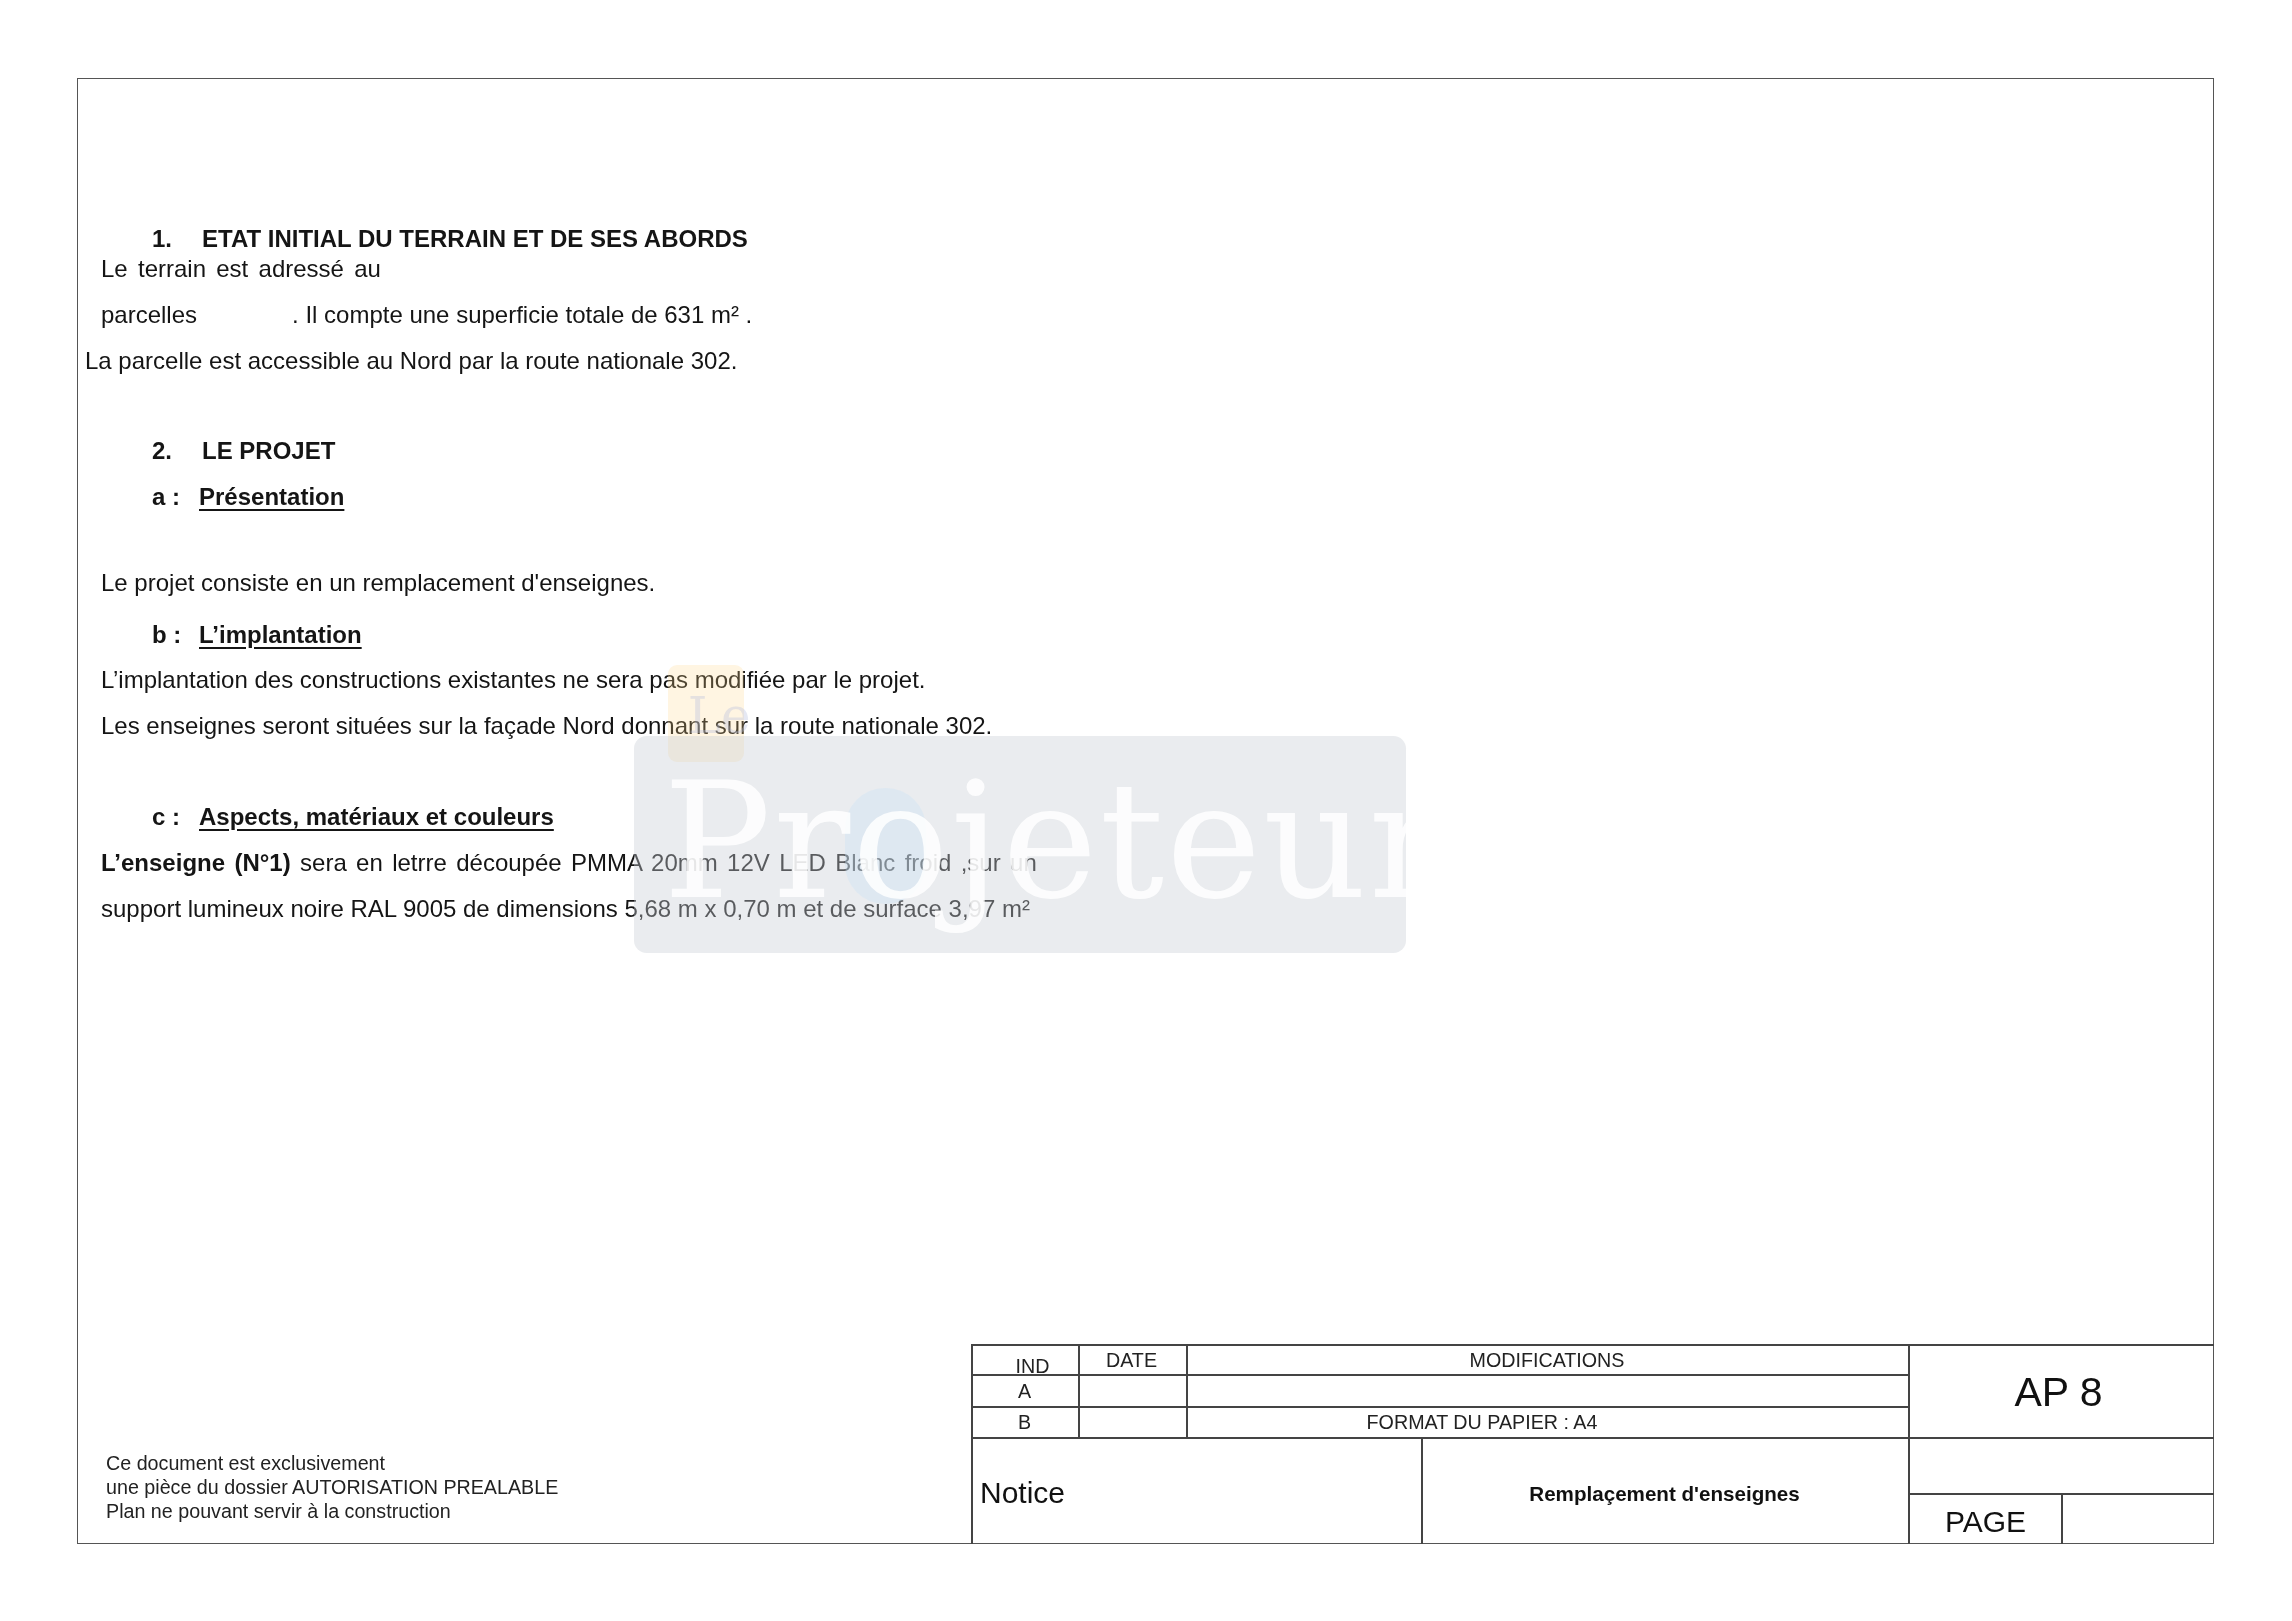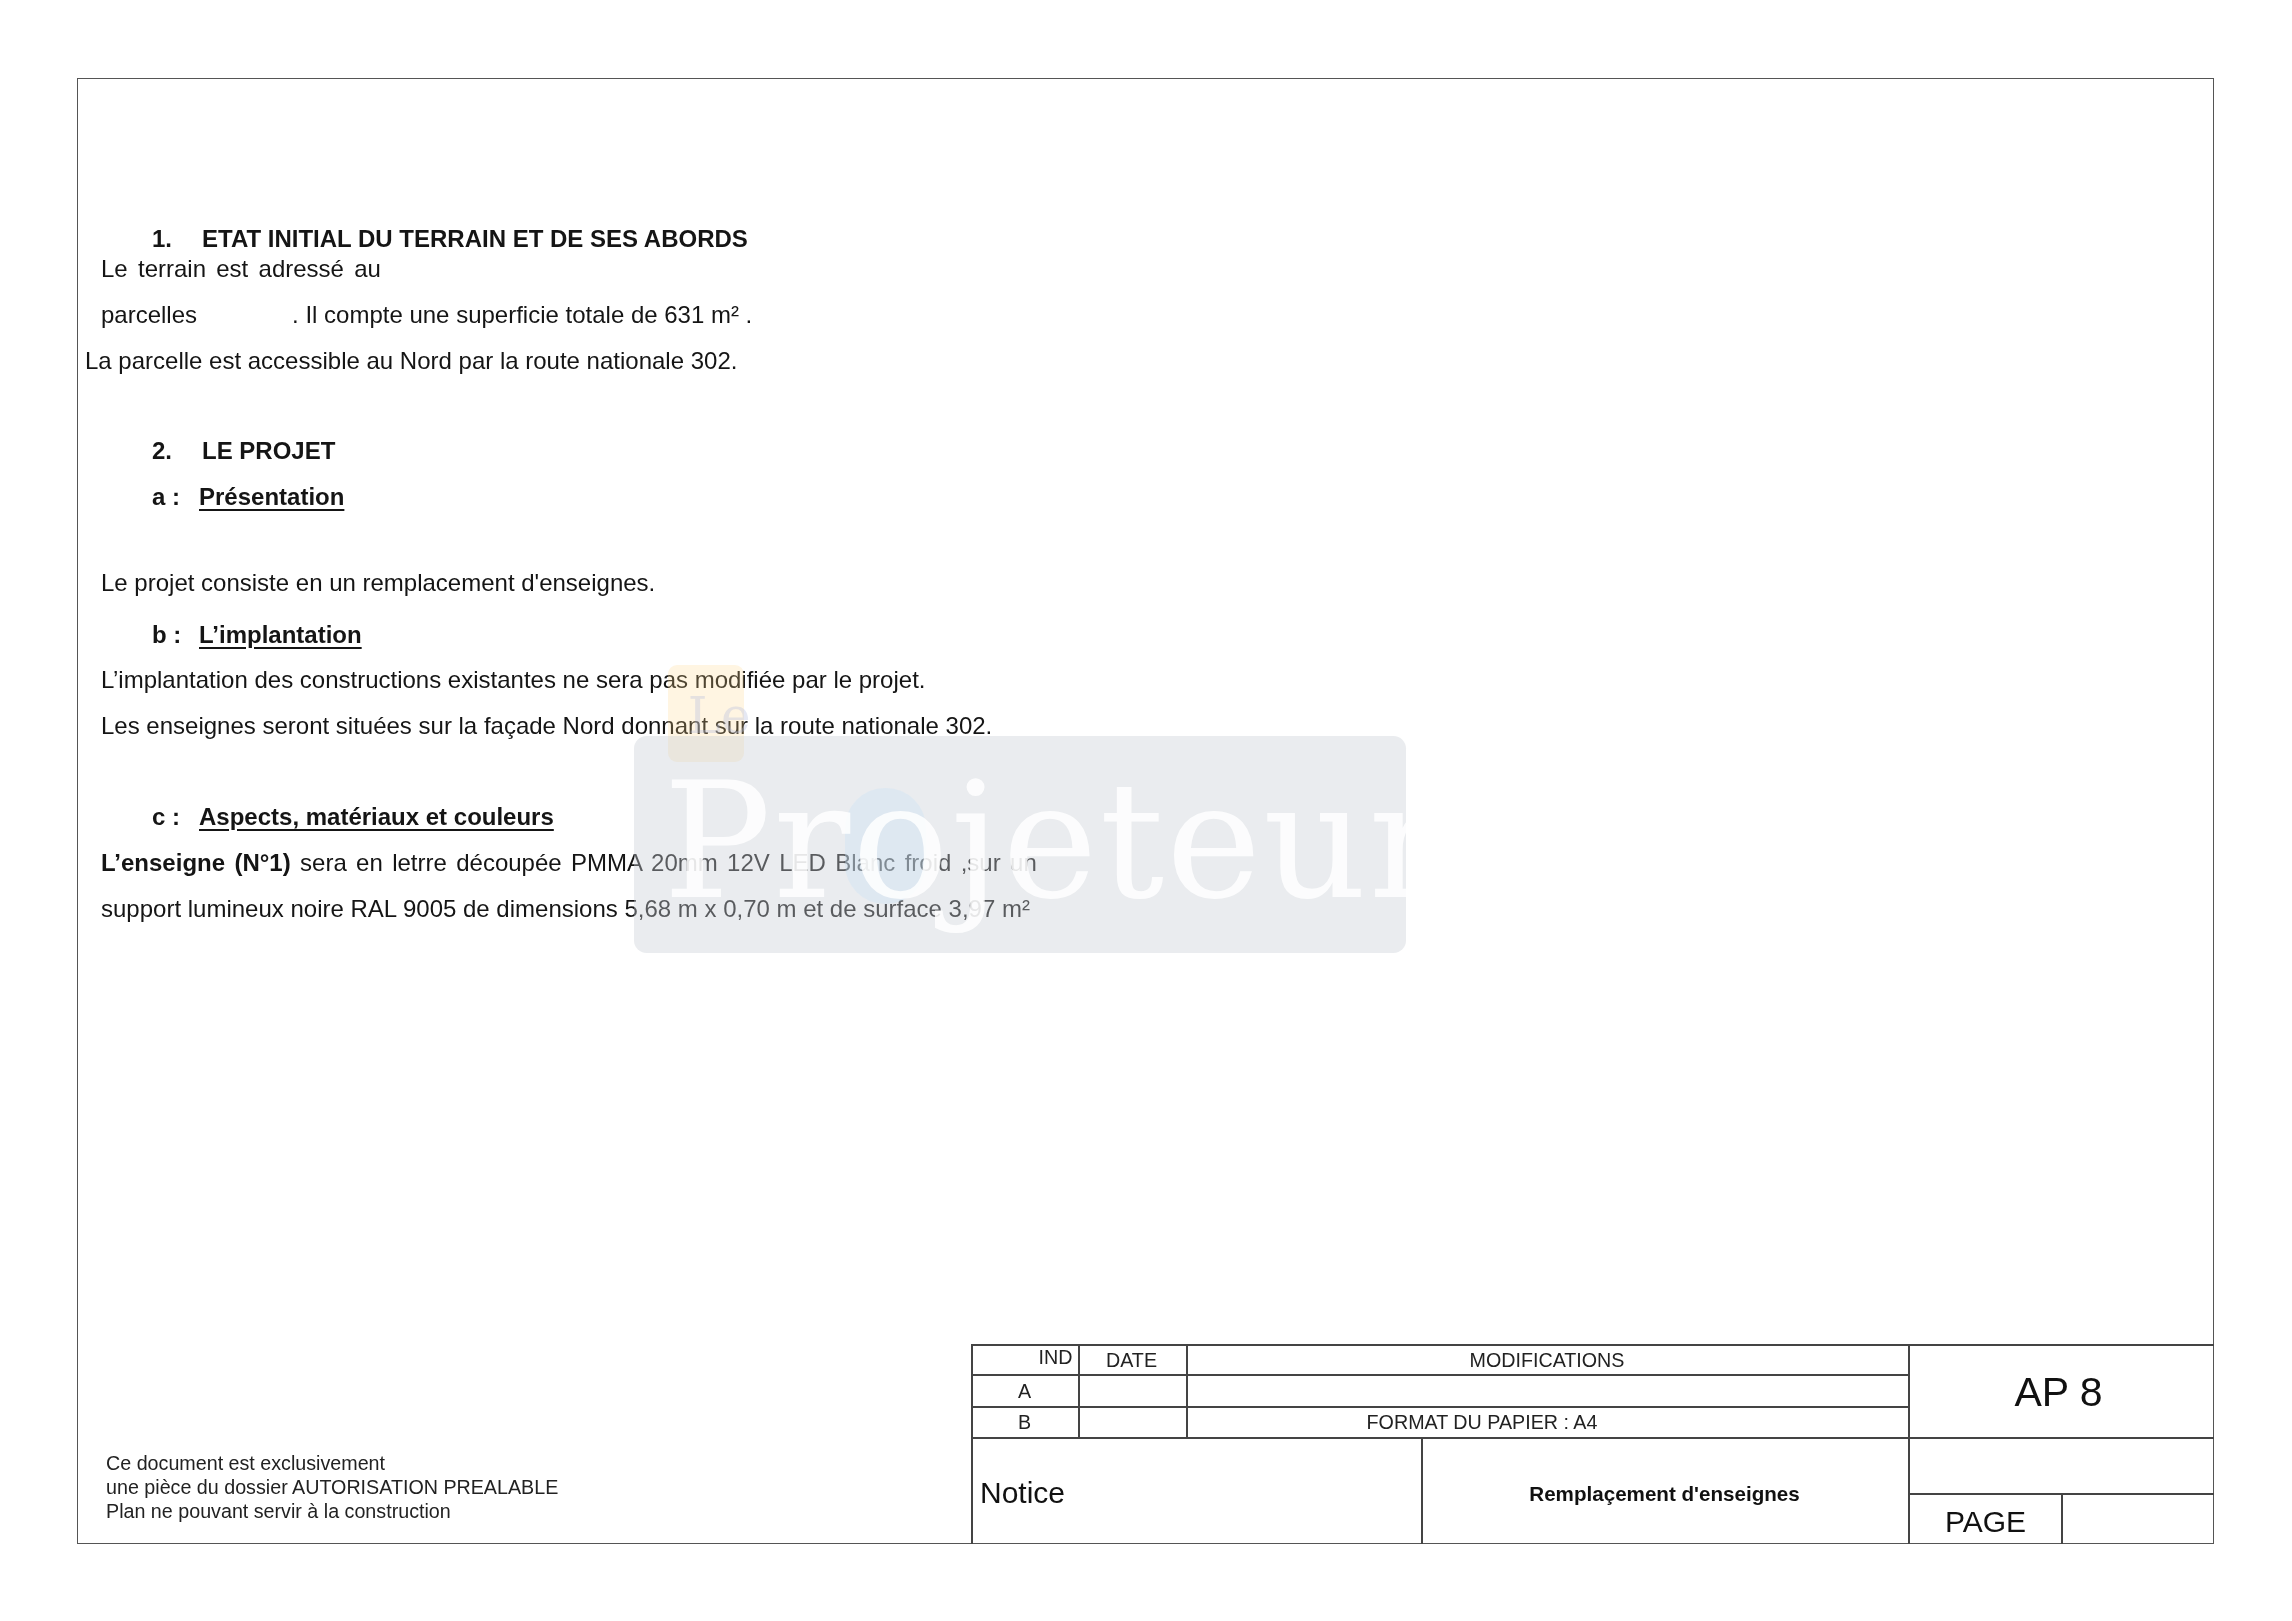--- a/index.html
+++ b/index.html
@@ -93,21 +93,21 @@
   <div class="ln" style="left:0; top:93px; width:1243px; height:1.8px;"></div>
   <div class="ln" style="left:937px; top:149px; width:306px; height:1.8px;"></div>
 
   <div class="ln" style="left:0; top:0; width:1.8px; height:200px;"></div>
   <div class="ln" style="left:107px; top:0; width:1.8px; height:93px;"></div>
   <div class="ln" style="left:215px; top:0; width:1.8px; height:93px;"></div>
   <div class="ln" style="left:450px; top:93px; width:1.8px; height:107px;"></div>
   <div class="ln" style="left:937px; top:0; width:1.8px; height:200px;"></div>
   <div class="ln" style="left:1090px; top:149px; width:1.8px; height:51px;"></div>
 
-  <div class="cell" style="left:0; top:2px; width:123px;padding-left:23px;">IND</div>
+  <div class="cell" style="left:0; top:11px; width:123px;">IND</div>
   <div class="cell" style="left:107px; top:4.5px; width:107px;">DATE</div>
   <div class="cell" style="left:215px; top:4.5px; width:722px;">MODIFICATIONS</div>
 
   <div class="cell" style="left:0; top:36px; width:107px;">A</div>
   <div class="cell" style="left:107px; top:36px; width:107px;"></div>
   <div class="cell" style="left:215px; top:36px; width:722px;"></div>
 
   <div class="cell" style="left:0; top:67px; width:107px;">B</div>
   <div class="cell" style="left:107px; top:67px; width:107px;"></div>
   <div class="cell" style="left:215px; top:67px; width:592px;">FORMAT DU PAPIER : A4</div>

